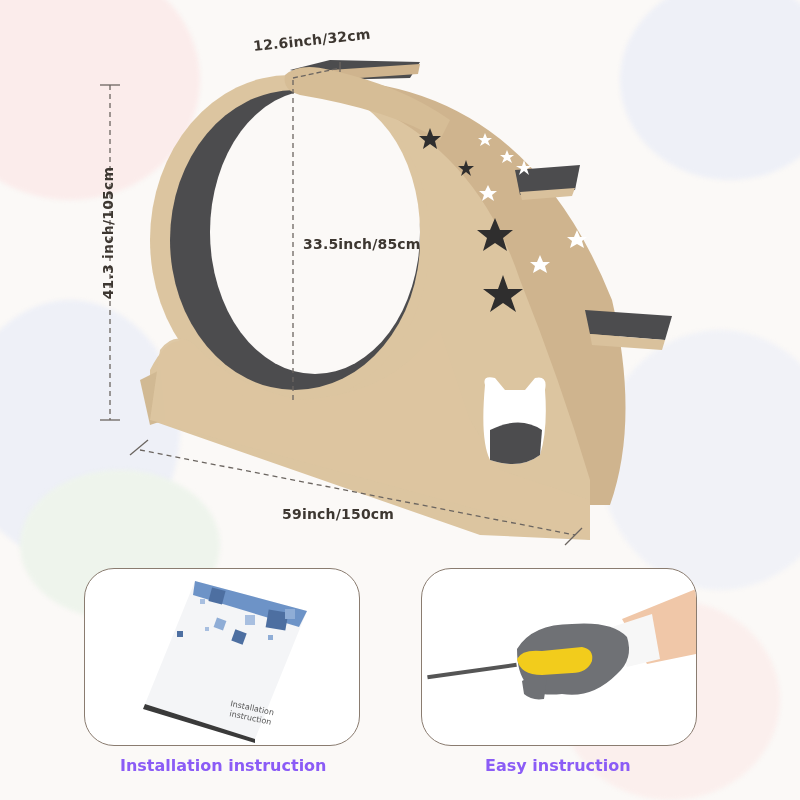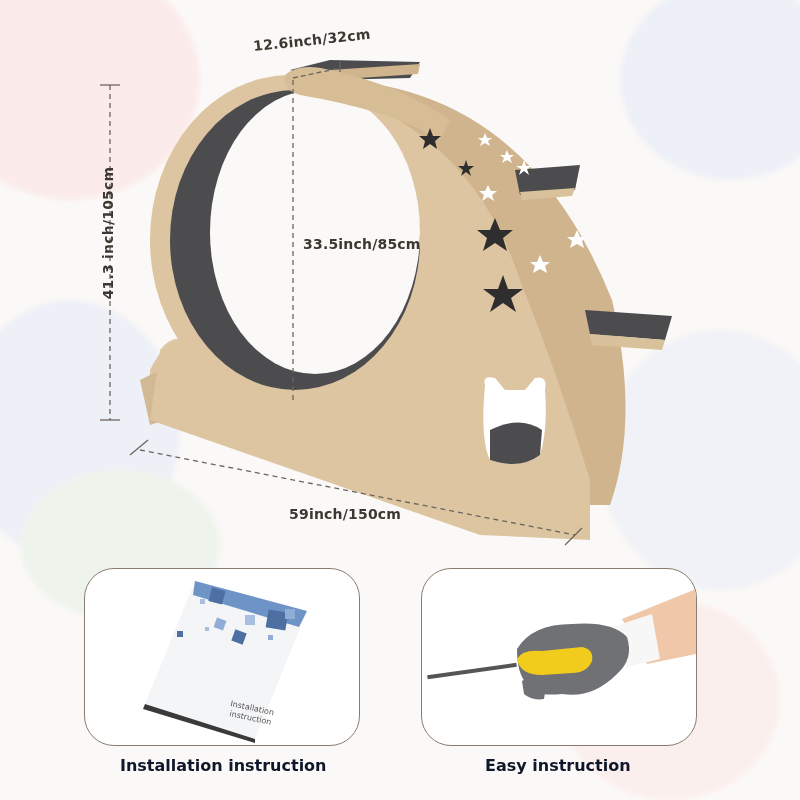--- a/index.html
+++ b/index.html
@@ -1,19 +1,19 @@
 <!DOCTYPE html>
 <html><head>
 <meta charset="utf-8">
 <style>
   html, body { margin:0; padding:0; }
   body { width:800px; height:800px; position:relative; overflow:hidden; background:#fbf9f7; font-family:"DejaVu Sans", sans-serif; }
   .blob { position:absolute; border-radius:50%; filter:blur(2px); }
   .dim-text { position:absolute; color:#3d3731; font-weight:bold; font-size:14px; letter-spacing:0.2px; white-space:nowrap; }
-  .caption { position:absolute; color:#0f172a; font-weight:bold; font-size:16px; white-space:nowrap; }
+  .caption { position:absolute; color:#8b5cf6; font-weight:bold; font-size:16px; white-space:nowrap; }
   .card { position:absolute; border:1.2px solid #8a7c70; border-radius:30px; background:#ffffff; overflow:hidden; }
   svg { display:block; }
 </style>
 </head>
 <body>
 
 <div class="blob" style="left:-60px;top:-40px;width:260px;height:240px;background:#fbeceb;"></div>
 <div class="blob" style="left:620px;top:-20px;width:220px;height:200px;background:#eef0f7;"></div>
 <div class="blob" style="left:-40px;top:300px;width:220px;height:260px;background:#eef0f7;"></div>
 <div class="blob" style="left:600px;top:330px;width:240px;height:260px;background:#f1f2f7;"></div>
@@ -70,21 +70,21 @@
     <line x1="340" y1="62" x2="340" y2="72"></line>
     <line x1="140" y1="450" x2="575" y2="535" stroke-dasharray="5,4"></line>
     <line x1="130" y1="455" x2="148" y2="440"></line>
     <line x1="565" y1="545" x2="582" y2="528"></line>
   </g>
 </svg>
 
 <div class="dim-text" style="left:253px;top:32px;transform:rotate(-6deg);">12.6inch/32cm</div>
 <div class="dim-text" style="left:8px;top:225px;transform:rotate(-90deg);transform-origin:center;width:200px;text-align:center;">41.3 inch/105cm</div>
 <div class="dim-text" style="left:303px;top:236px;">33.5inch/85cm</div>
-<div class="dim-text" style="left:282px;top:506px;margin-left:7px;">59inch/150cm</div>
+<div class="dim-text" style="left:282px;top:506px;">59inch/150cm</div>
 
 <div class="card" style="left:84px;top:568px;width:274px;height:176px;">
   <svg width="274" height="176" viewBox="0 0 274 176">
     <polygon points="110,12 222,42 170,170 60,135" fill="#f4f5f7"></polygon>
     <polygon points="60,135 170,170 170,174 58,140" fill="#3a3a3a"></polygon>
     <polygon points="110,12 222,42 214,58 108,26" fill="#6d93c7"></polygon>
     <rect x="125" y="20" width="14" height="14" fill="#4d6fa1" transform="rotate(15 132 27)"></rect>
     <rect x="182" y="42" width="20" height="18" fill="#4d6fa1" transform="rotate(10 192 51)"></rect>
     <rect x="148" y="62" width="12" height="12" fill="#4d6fa1" transform="rotate(20 154 68)"></rect>
     <rect x="130" y="50" width="10" height="10" fill="#8fadd6" transform="rotate(20 135 55)"></rect>

